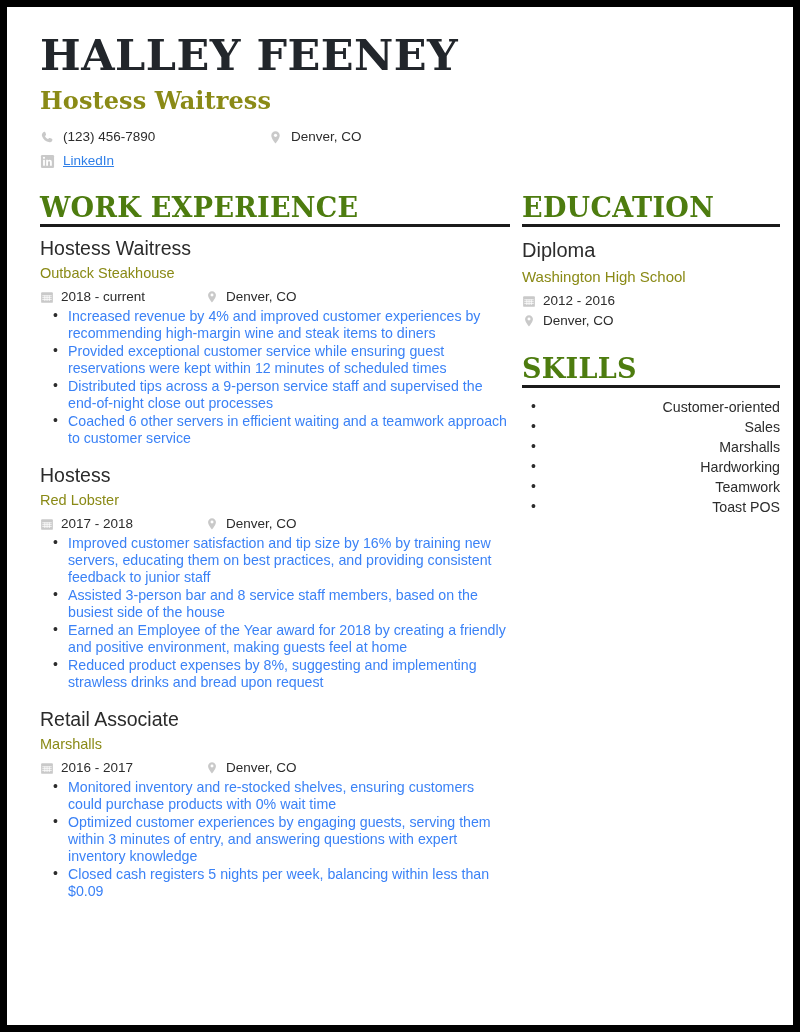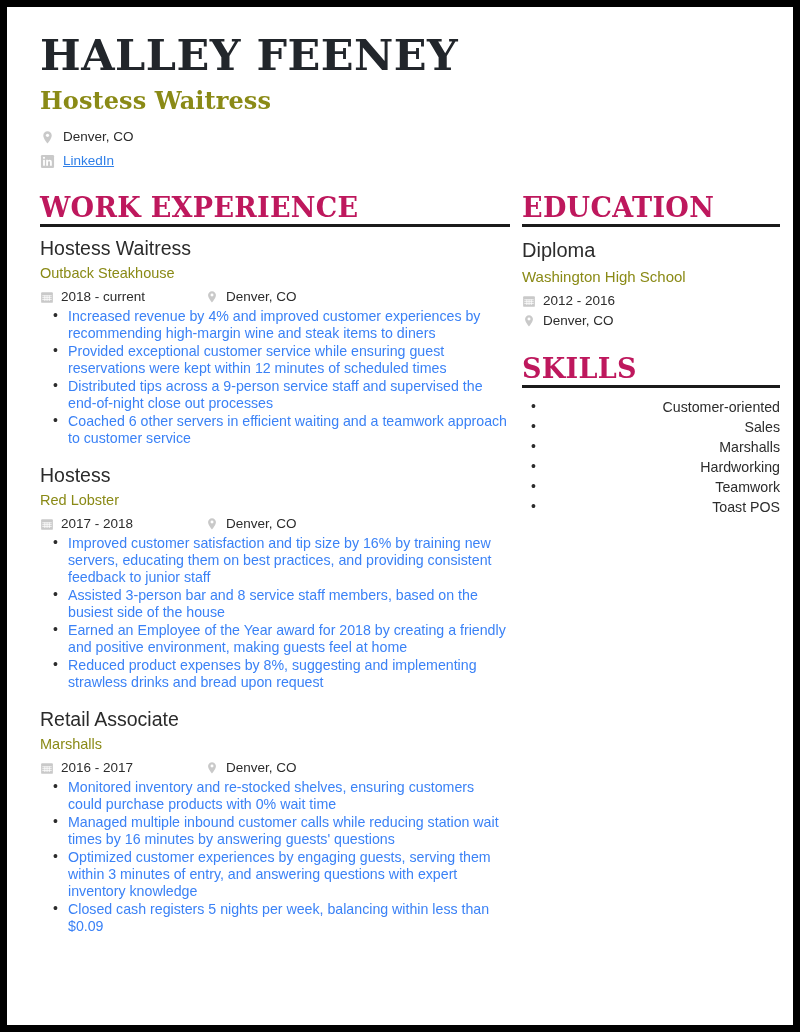--- a/index.html
+++ b/index.html
@@ -98,21 +98,21 @@
 
   .col-left { width: 470px; flex: 0 0 470px; }
   .col-gap  { width: 12px; flex: 0 0 12px; }
   .col-right { width: 258px; flex: 0 0 258px; }
 
   .section-title {
     font-family: "DejaVu Serif", "Liberation Serif", serif;
     font-weight: bold;
     font-size: 27px;
     line-height: 1.08;
-    color: #be185d;
+    color: #4d7c0f;
     text-transform: uppercase;
     letter-spacing: 0.3px;
   }
 
   .rule {
     height: 3px;
     background: #1b1b1b;
     margin-top: 2px;
     margin-bottom: 9px;
   }
@@ -243,20 +243,28 @@
   <div class="inner">
 
     <div>
       <div class="name">HALLEY FEENEY</div>
       <div class="job-title">Hostess Waitress</div>
 
       <div class="contact-rows">
         <div class="contact-row">
 
 
+          <div class="contact-cell c2">
+            <span class="ic">
+              <svg width="15" height="15" viewBox="0 0 16 16">
+                <path d="M4.6 1.8c.7 0 1.1.5 1.3 1.1l.5 1.6c.2.6 0 1-.4 1.3l-.8.6c.7 1.5 1.9 2.7 3.4 3.4l.6-.8c.3-.4.7-.6 1.3-.4l1.6.5c.6.2 1.1.6 1.1 1.3 0 1.6-1.3 2.9-2.9 2.6C6 12.6 3.4 10 2 6.1 1.7 4.2 3 2 4.6 1.8z" fill="#c9c9c9"></path>
+              </svg>
+            </span>
+            <span>(123) 456-7890</span>
+          </div>
 
           <div class="contact-cell c3">
             <span class="ic">
               <svg width="15" height="15" viewBox="0 0 16 16">
                 <path d="M8 1.3c-2.5 0-4.5 2-4.5 4.5 0 3.3 4.5 8.6 4.5 8.6s4.5-5.3 4.5-8.6c0-2.5-2-4.5-4.5-4.5z" fill="#c9c9c9"></path>
                 <circle cx="8" cy="5.7" r="1.7" fill="#ffffff"></circle>
               </svg>
             </span>
             <span>Denver, CO</span>
           </div>
@@ -380,21 +388,20 @@
                 <svg width="14" height="14" viewBox="0 0 16 16">
                   <path d="M8 1.3c-2.5 0-4.5 2-4.5 4.5 0 3.3 4.5 8.6 4.5 8.6s4.5-5.3 4.5-8.6c0-2.5-2-4.5-4.5-4.5z" fill="#c9c9c9"></path>
                   <circle cx="8" cy="5.7" r="1.7" fill="#ffffff"></circle>
                 </svg>
               </span>
               <span>Denver, CO</span>
             </div>
           </div>
           <ul class="bullets">
             <li>Monitored inventory and re-stocked shelves, ensuring customers could purchase products with 0% wait time</li>
-            <li>Managed multiple inbound customer calls while reducing station wait times by 16 minutes by answering guests' questions</li>
             <li>Optimized customer experiences by engaging guests, serving them within 3 minutes of entry, and answering questions with expert inventory knowledge</li>
             <li>Closed cash registers 5 nights per week, balancing within less than $0.09</li>
           </ul>
         </div>
       </div>
 
       <div class="col-gap"></div>
 
       <div class="col-right">
 

